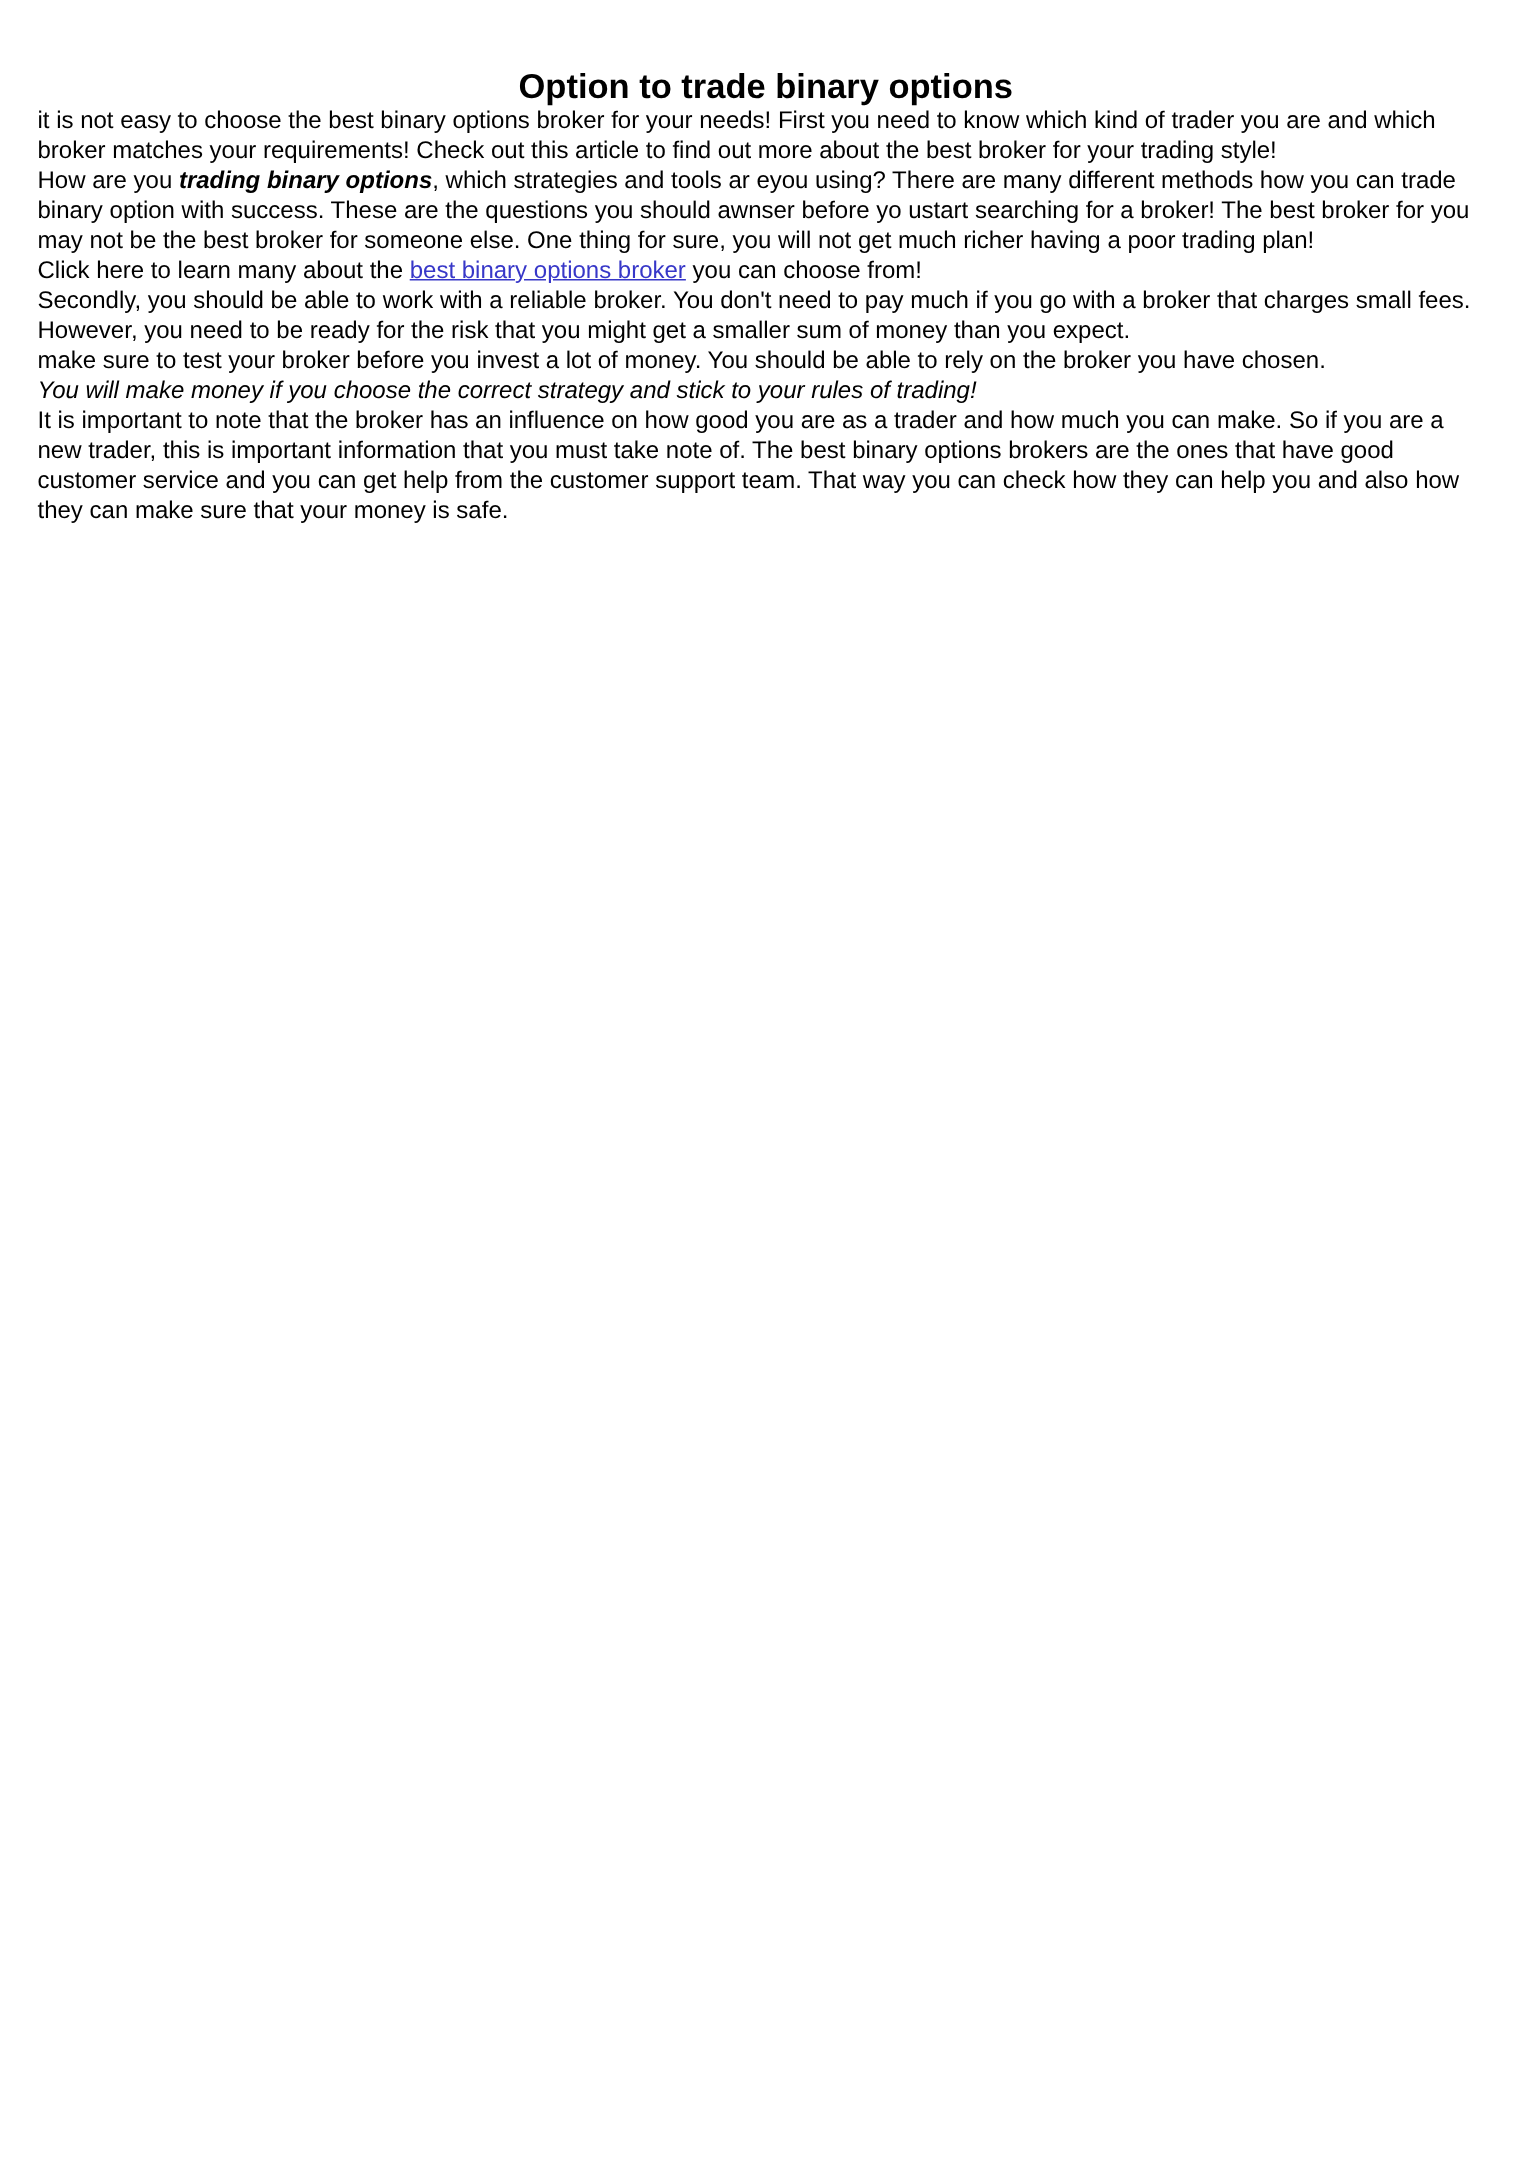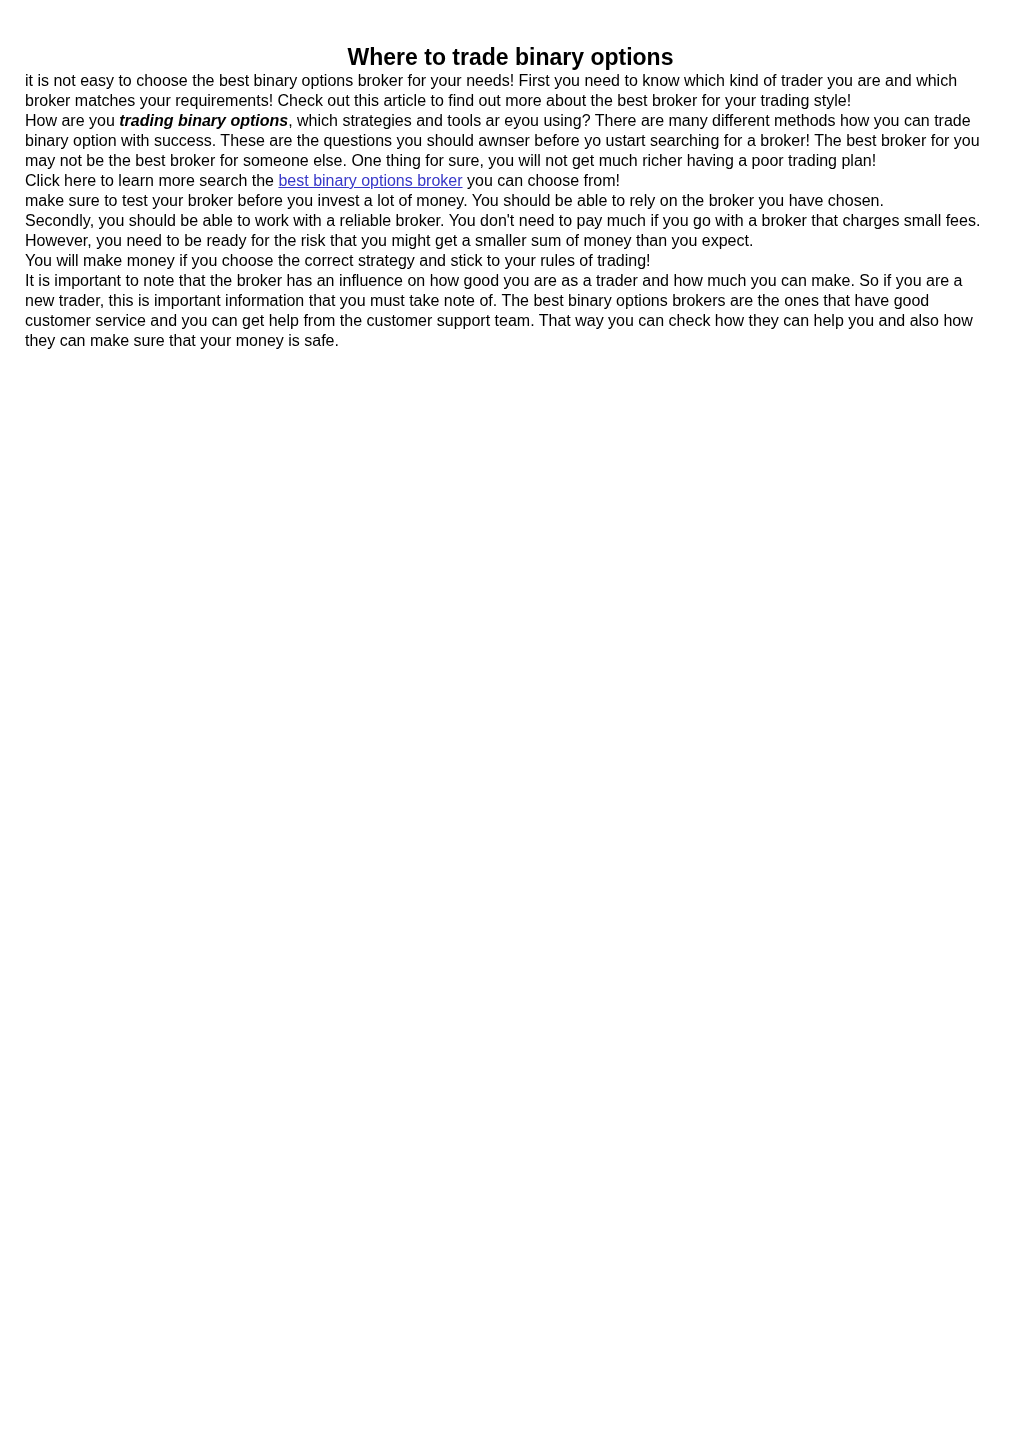--- a/index.html
+++ b/index.html
@@ -31,49 +31,49 @@
     font-size: 16px;
     line-height: 20px;
     margin: 0;
   }
   .p1 { margin-top: 76px; }
   .p2 { margin-top: 19px; }
   .p3 { margin-top: 28px; }
   .p4 { margin-top: 17px; }
   .p5 { margin-top: 16px; }
   .p6 { margin-top: 52px; }
-  .p7 { margin-top: 17px; }
+  .p7 { margin-top: 17px; font-style: italic; }
   .p8 { margin-top: 17px; }
   .p9 { margin-top: 18px; }
   a.doc-link {
     color: #3737c8;
     text-decoration: underline;
     cursor: pointer;
   }
   em.doc-italic {
     font-style: italic;
     font-weight: bold;
   }
 </style>
 </head>
 <body>
 
 <div class="page">
 
-  <h1 class="doc-title">Where to trade binary options</h1>
+  <h1 class="doc-title">Option to trade binary options</h1>
 
   <p class="doc-par p1"><span>it is not easy to choose the best binary options broker for your needs! First you need to know which kind of trader you are and which broker matches your requirements! Check out this article to find out more about the best broker for your trading style!</span></p>
 
   <p class="doc-par p2"><span>How are you </span><em class="doc-italic">trading binary options</em><span>, which strategies and tools ar eyou using? There are many different methods how you can trade binary option with success. These are the questions you should awnser before yo ustart searching for a broker! The best broker for you may not be the best broker for someone else. One thing for sure, you will not get much richer having a poor trading plan!</span></p>
 
-  <p class="doc-par p3"><span>Click here to learn more search the </span><a class="doc-link" href="#">best binary options broker</a><span> you can choose from!</span></p>
+  <p class="doc-par p3"><span>Click here to learn many about the </span><a class="doc-link" href="#">best binary options broker</a><span> you can choose from!</span></p>
+
+  <p class="doc-par p4"><span>Secondly, you should be able to work with a reliable broker. You don't need to pay much if you go with a broker that charges small fees. However, you need to be ready for the risk that you might get a smaller sum of money than you expect.</span></p>
 
   <p class="doc-par p5"><span>make sure to test your broker before you invest a lot of money. You should be able to rely on the broker you have chosen.</span></p>
-
-  <p class="doc-par p4"><span>Secondly, you should be able to work with a reliable broker. You don't need to pay much if you go with a broker that charges small fees. However, you need to be ready for the risk that you might get a smaller sum of money than you expect.</span></p>
 
 
   <p class="doc-par p7"><span>You will make money if you choose the correct strategy and stick to your rules of trading!</span></p>
 
 
   <p class="doc-par p9"><span>It is important to note that the broker has an influence on how good you are as a trader and how much you can make. So if you are a new trader, this is important information that you must take note of. The best binary options brokers are the ones that have good customer service and you can get help from the customer support team. That way you can check how they can help you and also how they can make sure that your money is safe.</span></p>
 
 </div>
 
 </body></html>

